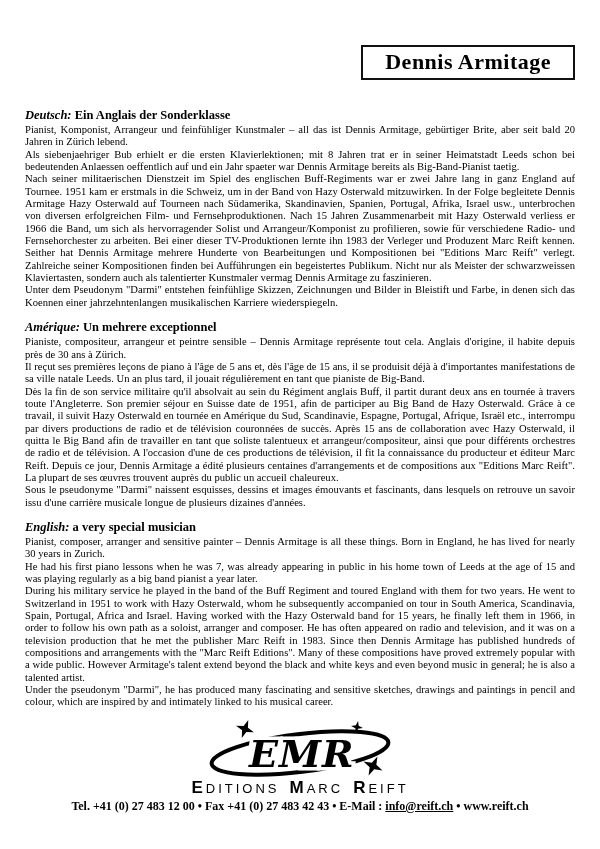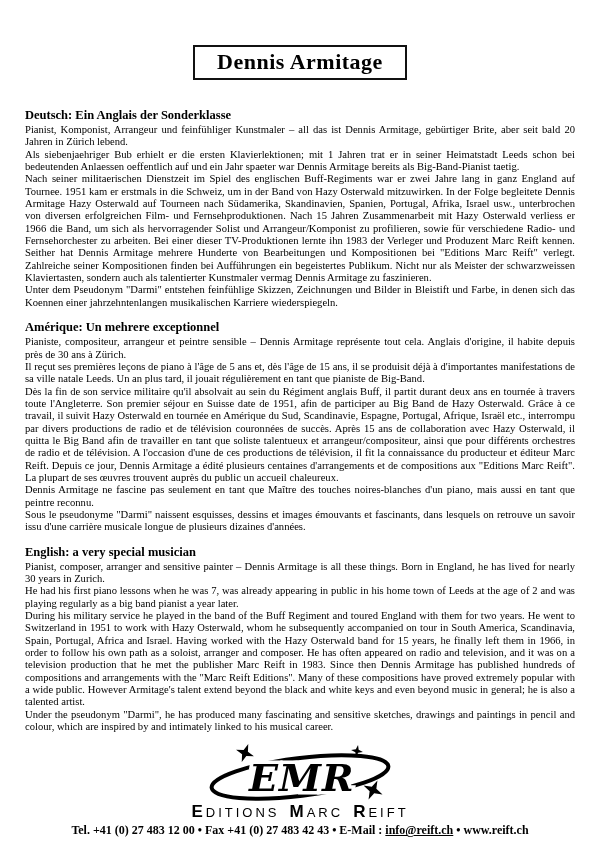--- a/index.html
+++ b/index.html
@@ -7,37 +7,37 @@
   .page {
     width: 600px;
     height: 849px;
     margin: 0 auto;
     background: #ffffff;
     font-family: "Liberation Serif", serif;
     color: #000000;
     padding: 45px 25px 0 25px;
     position: relative;
   }
-  .title-wrap { text-align: center; }
+  .title-wrap { text-align: right; }
   .title-box {
     display: inline-block;
     border: 2px solid #111;
     padding: 2px 22px 3px 22px;
     font-size: 22px;
     font-weight: bold;
     letter-spacing: 0.5px;
   }
   .sections { margin-top: 28px; }
   .section { margin-bottom: 11px; }
   .section-heading {
     font-size: 12.5px;
     font-weight: bold;
     margin-bottom: 1px;
   }
-  .lang-label { }
+  .lang-label { font-style: italic; }
   .section p {
     font-size: 10.6px;
     line-height: 12.35px;
     text-align: justify;
   }
   .footer { text-align: center; margin-top: 6px; }
   .emr-logo { display: block; margin: 0 auto -4px auto; }
   .brand-line {
     font-family: "Liberation Sans", sans-serif;
     letter-spacing: 3px;
@@ -69,44 +69,43 @@
   </div>
 
   <div class="sections">
 
     <div class="section">
       <div class="section-heading">
         <span class="lang-label">Deutsch:</span>
         <span>Ein Anglais der Sonderklasse</span>
       </div>
       <p>Pianist, Komponist, Arrangeur und feinfühliger Kunstmaler – all das ist Dennis Armitage, gebürtiger Brite, aber seit bald 20 Jahren in Zürich lebend.</p>
-      <p>Als siebenjaehriger Bub erhielt er die ersten Klavierlektionen; mit 1 Jahren trat er in seiner Heimatstadt Leeds schon bei bedeutenden Anlaessen oeffentlich auf und ein Jahr spaeter war Dennis Armitage bereits als Big-Band-Pianist taetig.</p>
+      <p>Als siebenjaehriger Bub erhielt er die ersten Klavierlektionen; mit 8 Jahren trat er in seiner Heimatstadt Leeds schon bei bedeutenden Anlaessen oeffentlich auf und ein Jahr spaeter war Dennis Armitage bereits als Big-Band-Pianist taetig.</p>
       <p>Nach seiner militaerischen Dienstzeit im Spiel des englischen Buff-Regiments war er zwei Jahre lang in ganz England auf Tournee. 1951 kam er erstmals in die Schweiz, um in der Band von Hazy Osterwald mitzuwirken. In der Folge begleitete Dennis Armitage Hazy Osterwald auf Tourneen nach Südamerika, Skandinavien, Spanien, Portugal, Afrika, Israel usw., unterbrochen von diversen erfolgreichen Film- und Fernsehproduktionen. Nach 15 Jahren Zusammenarbeit mit Hazy Osterwald verliess er 1966 die Band, um sich als hervorragender Solist und Arrangeur/Komponist zu profilieren, sowie für verschiedene Radio- und Fernsehorchester zu arbeiten. Bei einer dieser TV-Produktionen lernte ihn 1983 der Verleger und Produzent Marc Reift kennen. Seither hat Dennis Armitage mehrere Hunderte von Bearbeitungen und Kompositionen bei "Editions Marc Reift" verlegt. Zahlreiche seiner Kompositionen finden bei Aufführungen ein begeistertes Publikum. Nicht nur als Meister der schwarzweissen Klaviertasten, sondern auch als talentierter Kunstmaler vermag Dennis Armitage zu faszinieren.</p>
       <p>Unter dem Pseudonym "Darmi" entstehen feinfühlige Skizzen, Zeichnungen und Bilder in Bleistift und Farbe, in denen sich das Koennen einer jahrzehntenlangen musikalischen Karriere wiederspiegeln.</p>
     </div>
 
     <div class="section">
       <div class="section-heading">
         <span class="lang-label">Amérique:</span>
         <span>Un mehrere exceptionnel</span>
       </div>
       <p>Pianiste, compositeur, arrangeur et peintre sensible – Dennis Armitage représente tout cela. Anglais d'origine, il habite depuis près de 30 ans à Zürich.</p>
       <p>Il reçut ses premières leçons de piano à l'âge de 5 ans et, dès l'âge de 15 ans, il se produisit déjà à d'importantes manifestations de sa ville natale Leeds. Un an plus tard, il jouait régulièrement en tant que pianiste de Big-Band.</p>
       <p>Dès la fin de son service militaire qu'il absolvait au sein du Régiment anglais Buff, il partit durant deux ans en tournée à travers toute l'Angleterre. Son premier séjour en Suisse date de 1951, afin de participer au Big Band de Hazy Osterwald. Grâce à ce travail, il suivit Hazy Osterwald en tournée en Amérique du Sud, Scandinavie, Espagne, Portugal, Afrique, Israël etc., interrompu par divers productions de radio et de télévision couronnées de succès. Après 15 ans de collaboration avec Hazy Osterwald, il quitta le Big Band afin de travailler en tant que soliste talentueux et arrangeur/compositeur, ainsi que pour différents orchestres de radio et de télévision. A l'occasion d'une de ces productions de télévision, il fit la connaissance du producteur et éditeur Marc Reift. Depuis ce jour, Dennis Armitage a édité plusieurs centaines d'arrangements et de compositions aux "Editions Marc Reift". La plupart de ses œuvres trouvent auprès du public un accueil chaleureux.</p>
-      <p>Dennis Armitage ne fascine pas seulement en tant que Maître des touches noires-blanches d'un piano, mais aussi en tant que peintre reconnu.</p>
       <p>Sous le pseudonyme "Darmi" naissent esquisses, dessins et images émouvants et fascinants, dans lesquels on retrouve un savoir issu d'une carrière musicale longue de plusieurs dizaines d'années.</p>
     </div>
 
     <div class="section">
       <div class="section-heading">
         <span class="lang-label">English:</span>
         <span>a very special musician</span>
       </div>
       <p>Pianist, composer, arranger and sensitive painter – Dennis Armitage is all these things. Born in England, he has lived for nearly 30 years in Zurich.</p>
-      <p>He had his first piano lessons when he was 7, was already appearing in public in his home town of Leeds at the age of 2 and was playing regularly as a big band pianist a year later.</p>
+      <p>He had his first piano lessons when he was 7, was already appearing in public in his home town of Leeds at the age of 15 and was playing regularly as a big band pianist a year later.</p>
       <p>During his military service he played in the band of the Buff Regiment and toured England with them for two years. He went to Switzerland in 1951 to work with Hazy Osterwald, whom he subsequently accompanied on tour in South America, Scandinavia, Spain, Portugal, Africa and Israel. Having worked with the Hazy Osterwald band for 15 years, he finally left them in 1966, in order to follow his own path as a soloist, arranger and composer. He has often appeared on radio and television, and it was on a television production that he met the publisher Marc Reift in 1983. Since then Dennis Armitage has published hundreds of compositions and arrangements with the "Marc Reift Editions". Many of these compositions have proved extremely popular with a wide public. However Armitage's talent extend beyond the black and white keys and even beyond music in general; he is also a talented artist.</p>
       <p>Under the pseudonym "Darmi", he has produced many fascinating and sensitive sketches, drawings and paintings in pencil and colour, which are inspired by and intimately linked to his musical career.</p>
     </div>
 
   </div>
 
   <div class="footer">
 
     <svg class="emr-logo" width="190" height="62" viewBox="0 0 190 62">
       <g>

